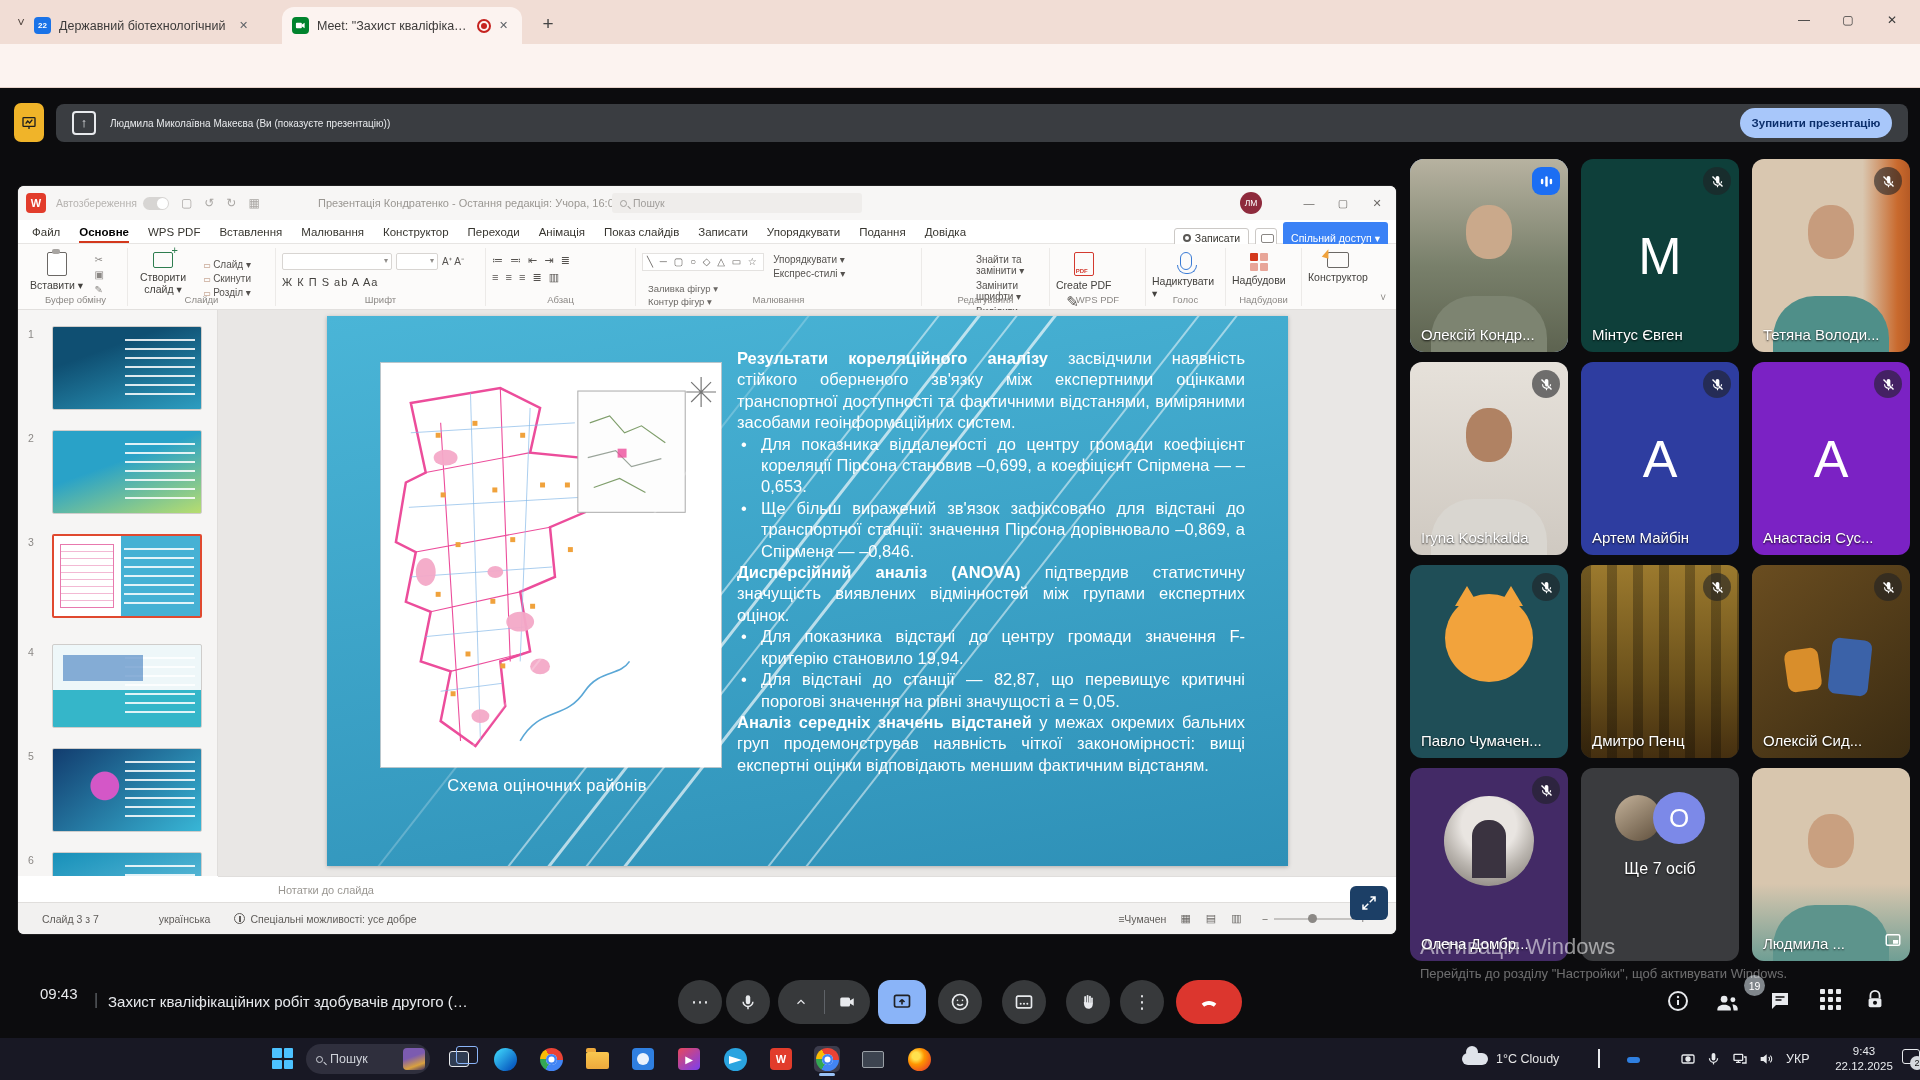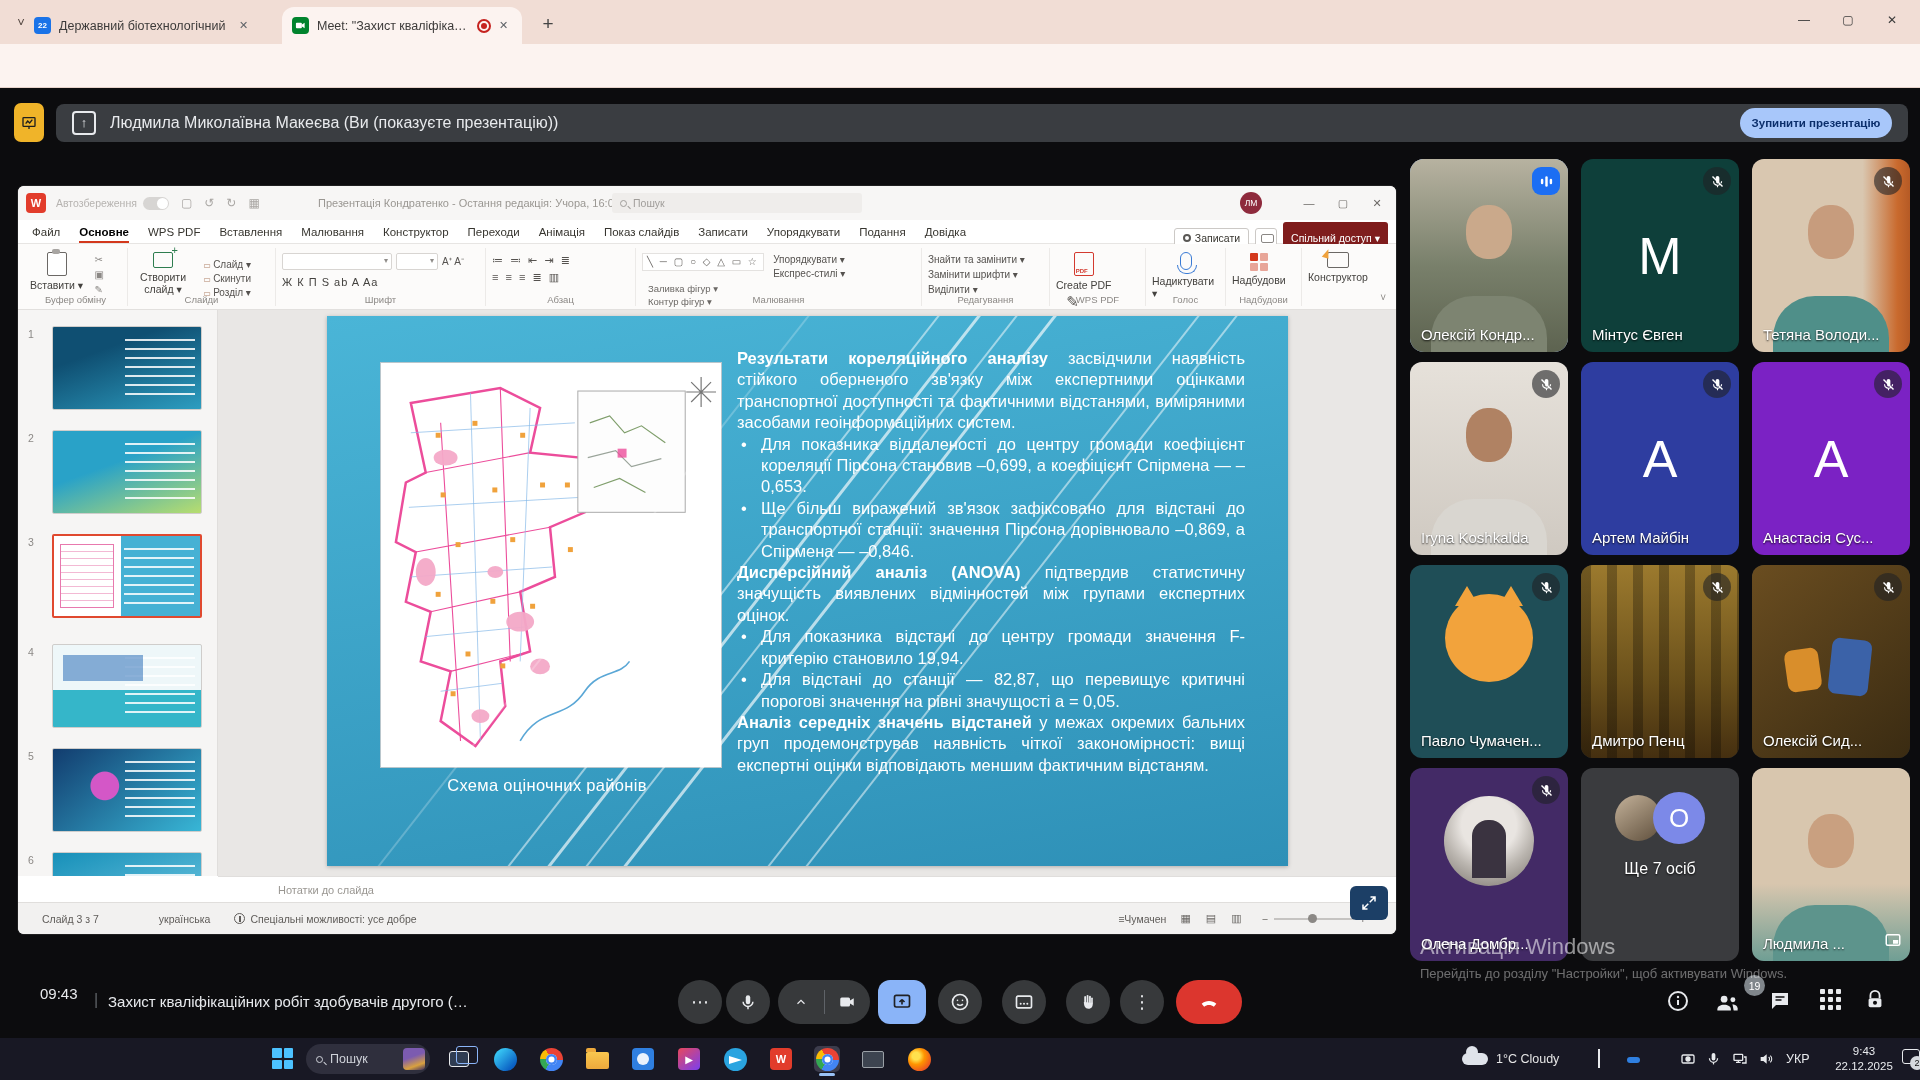--- a/index.html
+++ b/index.html
@@ -49,21 +49,21 @@
   
   .stage { position:absolute; left:0; top:88px; width:1920px; height:879px; background:#0c0c0e; }
   .ybadge { position:absolute; left:14px; top:15px; width:30px; height:39px; border-radius:7px;
     background:#f0b429; display:flex; align-items:center; justify-content:center; }
   .pbar { position:absolute; left:56px; top:16px; width:1852px; height:38px; background:#3a3d41;
     border-radius:8px; display:flex; align-items:center; padding:0 16px; }
   .presentic { width:24px; height:24px; border:2px solid #e8eaed; border-radius:4px; position:relative;
     margin-right:14px; flex:none; }
   .presentic::after { content:'↑'; position:absolute; inset:0; color:#e8eaed; font-size:13px;
     text-align:center; line-height:20px; }
-  .pbar .pname-bar { color:#e8eaed; font-size:16px; }
+  .pbar .pname-bar { color:#e8eaed; font-size:10px; }
   .stopbtn { position:absolute; right:16px; top:4px; width:152px; height:30px; background:#a8c7fa;
     color:#0b2e6b; border:none; border-radius:15px; font-size:11.5px; line-height:13px;
     font-family:"Liberation Sans",sans-serif; font-weight:bold; }
 
   
   .wps { position:absolute; left:18px; top:98px; width:1378px; height:748px; background:#fff;
     border-radius:6px; overflow:hidden; font-size:12px; color:#333;
     box-shadow:0 0 0 1px rgba(255,255,255,.08); }
   .wtitle { position:absolute; left:0; top:0; width:100%; height:34px; background:#f7f6f5;
     display:flex; align-items:center; padding:0 8px; }
@@ -92,21 +92,21 @@
   .mtab.act { color:#000; font-weight:bold; }
   .mtab.act::after { content:''; position:absolute; left:0; right:0; bottom:-5px; height:2px; background:#d3381c; }
   .wmr { position:absolute; right:8px; top:36px; display:flex; gap:6px; align-items:center; }
   .recbtn { height:20px; border:1px solid #ccc9c6; border-radius:3px; background:#fff; font-size:10.5px;
     color:#37352f; padding:0 8px; display:flex; align-items:center; gap:4px;
     font-family:"Liberation Sans",sans-serif; }
   .recdot { width:8px; height:8px; border-radius:50%; border:2px solid #5a5855; }
   .bub { width:22px; height:20px; border:1px solid #ccc9c6; border-radius:3px; position:relative; background:#fff; }
   .bub::after { content:''; position:absolute; left:5px; top:5px; width:11px; height:7px;
     border:1.3px solid #8a8784; border-radius:2px; }
-  .sharebtn { height:32px; background:#7f1d1d; border:none; border-radius:3px; color:#fff;
+  .sharebtn { height:32px; background:#3b82f6; border:none; border-radius:3px; color:#fff;
     font-size:10.5px; padding:0 8px; font-family:"Liberation Sans",sans-serif; }
 
   .wribbon { position:absolute; left:0; top:58px; width:100%; height:66px; background:#fcfbfa;
     border-bottom:1px solid #e2e0de; display:flex; padding:4px 6px 0 6px; }
   .rg { position:relative; height:58px; border-right:1px solid #eceae8; padding:2px 6px; flex:none; }
   .rgl { position:absolute; bottom:1px; left:0; right:0; text-align:center; font-size:9.5px; color:#8b8885; }
   .bigbtn { display:inline-flex; flex-direction:column; align-items:center; font-size:10.5px;
     color:#44423f; gap:3px; margin-top:2px; }
   .clip { width:20px; height:24px; border:1.6px solid #6b6865; border-radius:2px; position:relative; background:#fff; }
   .clip::before { content:''; position:absolute; left:4px; top:-4px; width:8px; height:5px;
@@ -123,21 +123,21 @@
   .fsel.small { width:42px; }
   .fAA { font-size:10px; color:#55524f; line-height:17px; }
   .fontrow2 { margin-top:6px; font-size:11px; color:#44423f; letter-spacing:1px; }
   .parrow { font-size:11px; color:#55524f; letter-spacing:2px; margin-top:4px; }
   .shaperows { display:inline-block; border:1px solid #e4e2e0; background:#fff; padding:1px 4px;
     font-size:10px; color:#6b6865; line-height:14px; margin-top:3px; letter-spacing:2px; }
   .drawcol { display:inline-flex; flex-direction:column; gap:3px; font-size:10px; color:#55524f;
     margin-left:6px; margin-top:4px; vertical-align:top; }
   .fillcol { display:inline-flex; flex-direction:column; gap:2px; font-size:9.5px; color:#6b6865;
     margin-left:6px; margin-top:4px; vertical-align:top; }
-  .editcol { display:flex; flex-direction:column; gap:4px; font-size:10px; color:#55524f; margin-top:4px; }
+  .editcol { display:flex; flex-direction:column; gap:4px; font-size:10px; color:#55524f; margin-top:4px;margin-left:48px; }
   .pdfic { width:20px; height:24px; border:1.6px solid #d33a2f; border-radius:2px; position:relative; }
   .pdfic::after { content:'PDF'; position:absolute; left:1px; bottom:1px; font-size:6px; color:#d33a2f; font-weight:bold; }
   .sigic { font-size:15px; color:#55524f; }
   .micic { width:12px; height:18px; border:1.6px solid #3a7bd5; border-radius:6px; position:relative; margin-bottom:2px; }
   .micic::after { content:''; position:absolute; left:-4px; bottom:-5px; width:18px; height:8px;
     border:1.6px solid #3a7bd5; border-top:none; border-radius:0 0 9px 9px; }
   .addic { width:18px; height:18px; display:grid; grid-template-columns:8px 8px; gap:2px; }
   .addic span { background:#e8a598; border-radius:1px; } .addic span:first-child { background:#d3381c; }
   .desic { width:22px; height:16px; border:1.6px solid #6b6865; border-radius:2px; position:relative; }
   .desic::after { content:''; position:absolute; left:-5px; top:-4px; border-left:4px solid transparent;

